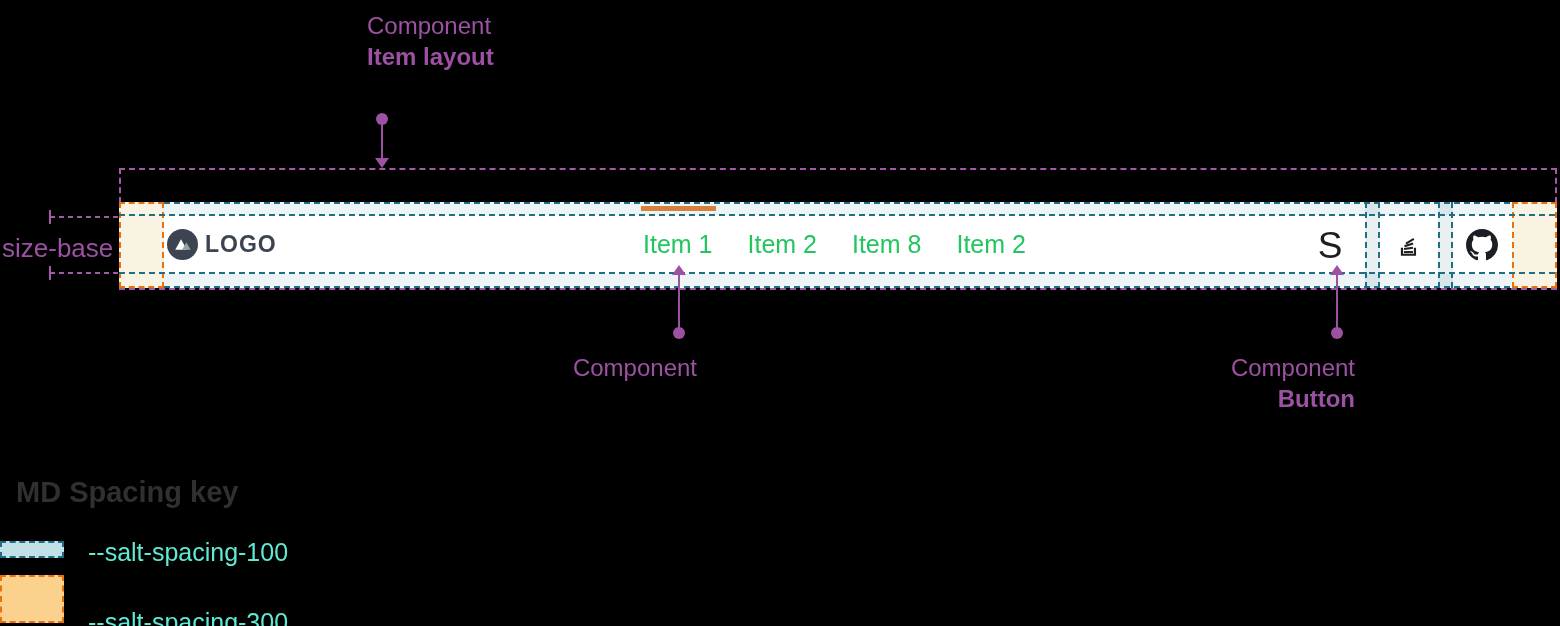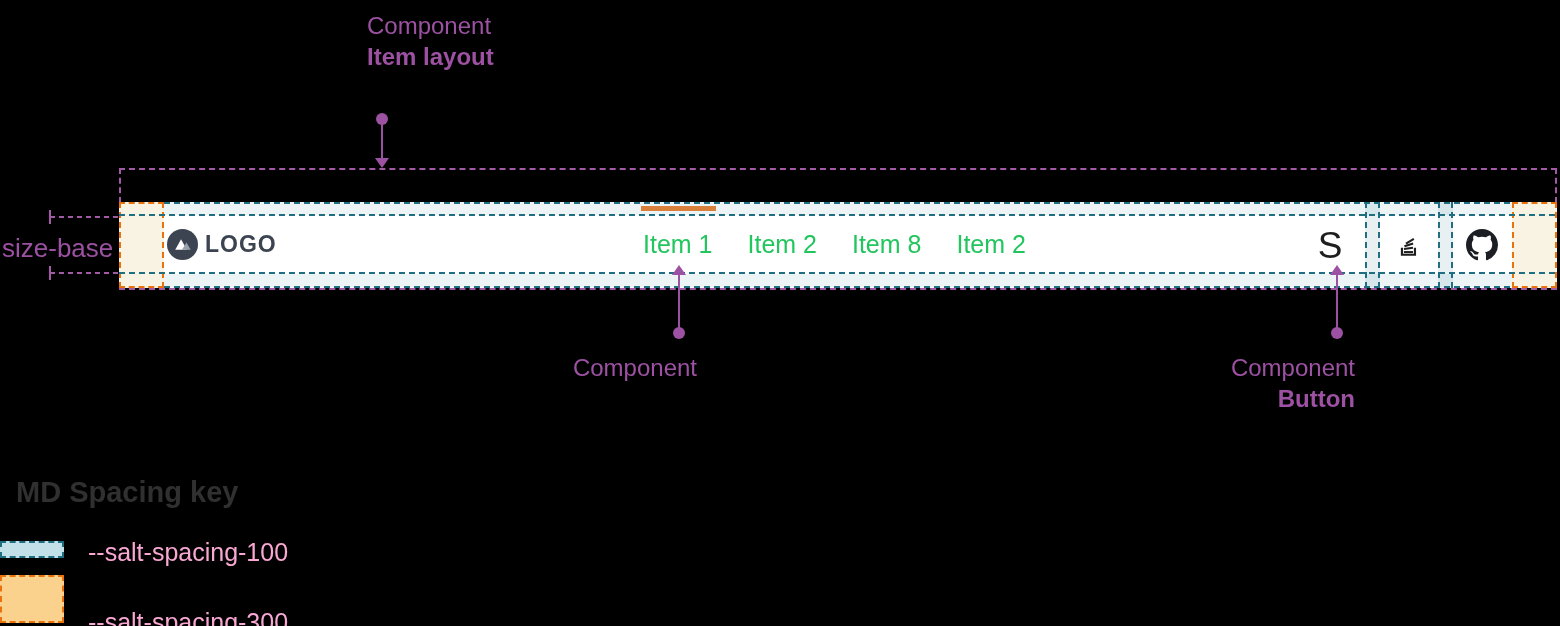--- a/index.html
+++ b/index.html
@@ -41,21 +41,21 @@
 
   .icon-btn{transform:translate(-50%,-50%);cursor:pointer;display:flex;align-items:center;justify-content:center;}
   #salt-btn{left:1330px;top:246px;font-size:37px;font-weight:500;color:#1e1e1e;}
 
   
   #size-base-text{left:2px;top:233px;font-size:26px;color:#9c51a2;}
   .tick-v{width:2px;height:14px;background:#a35aa6;}
 
   
   #key-title{left:0;top:476px;font-size:29px;font-weight:bold;color:#303030;margin-left:16px;}
-  .key-label{font-size:25px;color:#f9a8d4;}
+  .key-label{font-size:25px;color:#5eead4;}
   #swatch-100{left:0;top:541px;width:64px;height:17px;background:#c1e0e8;border:2px dashed #1f6e82;box-sizing:border-box;}
   #swatch-300{left:0;top:575px;width:64px;height:48px;background:#fbd28d;border:2px dashed #e9720d;box-sizing:border-box;}
 </style>
 </head>
 <body>
 
 <div id="canvas">
 
   <div class="abs ann" style="left:367px;top:10px;">
     <div>Component</div>

